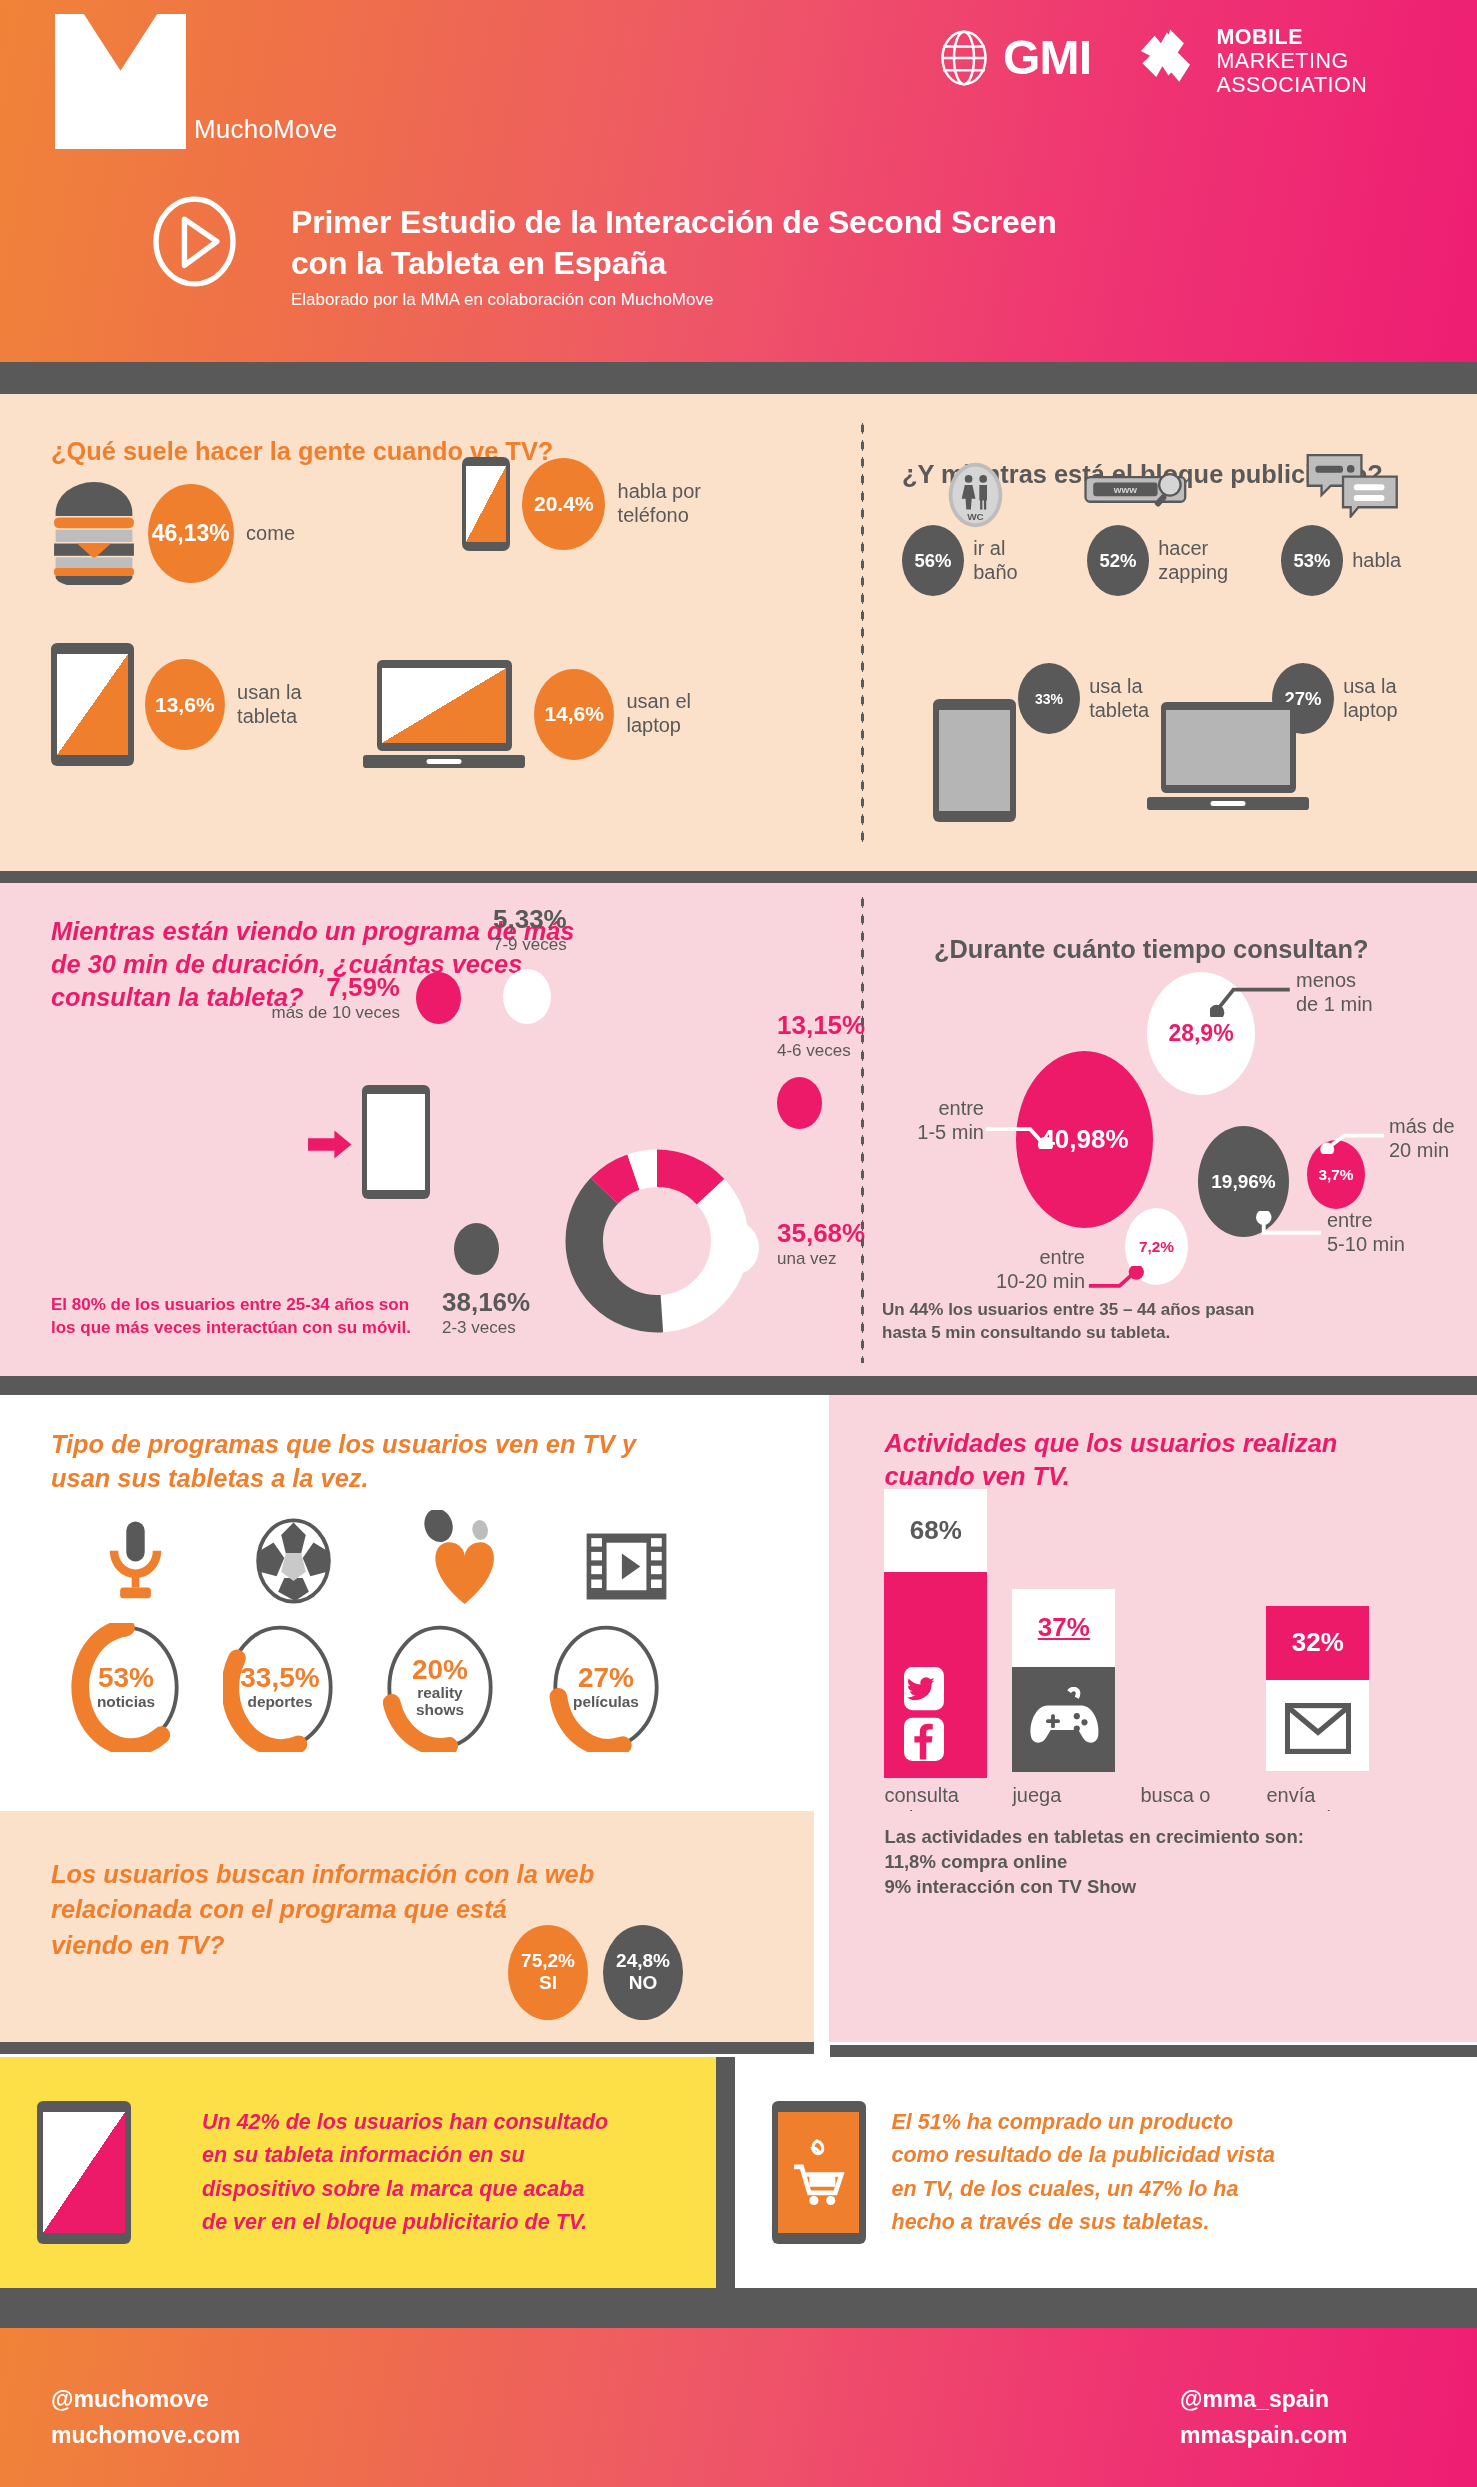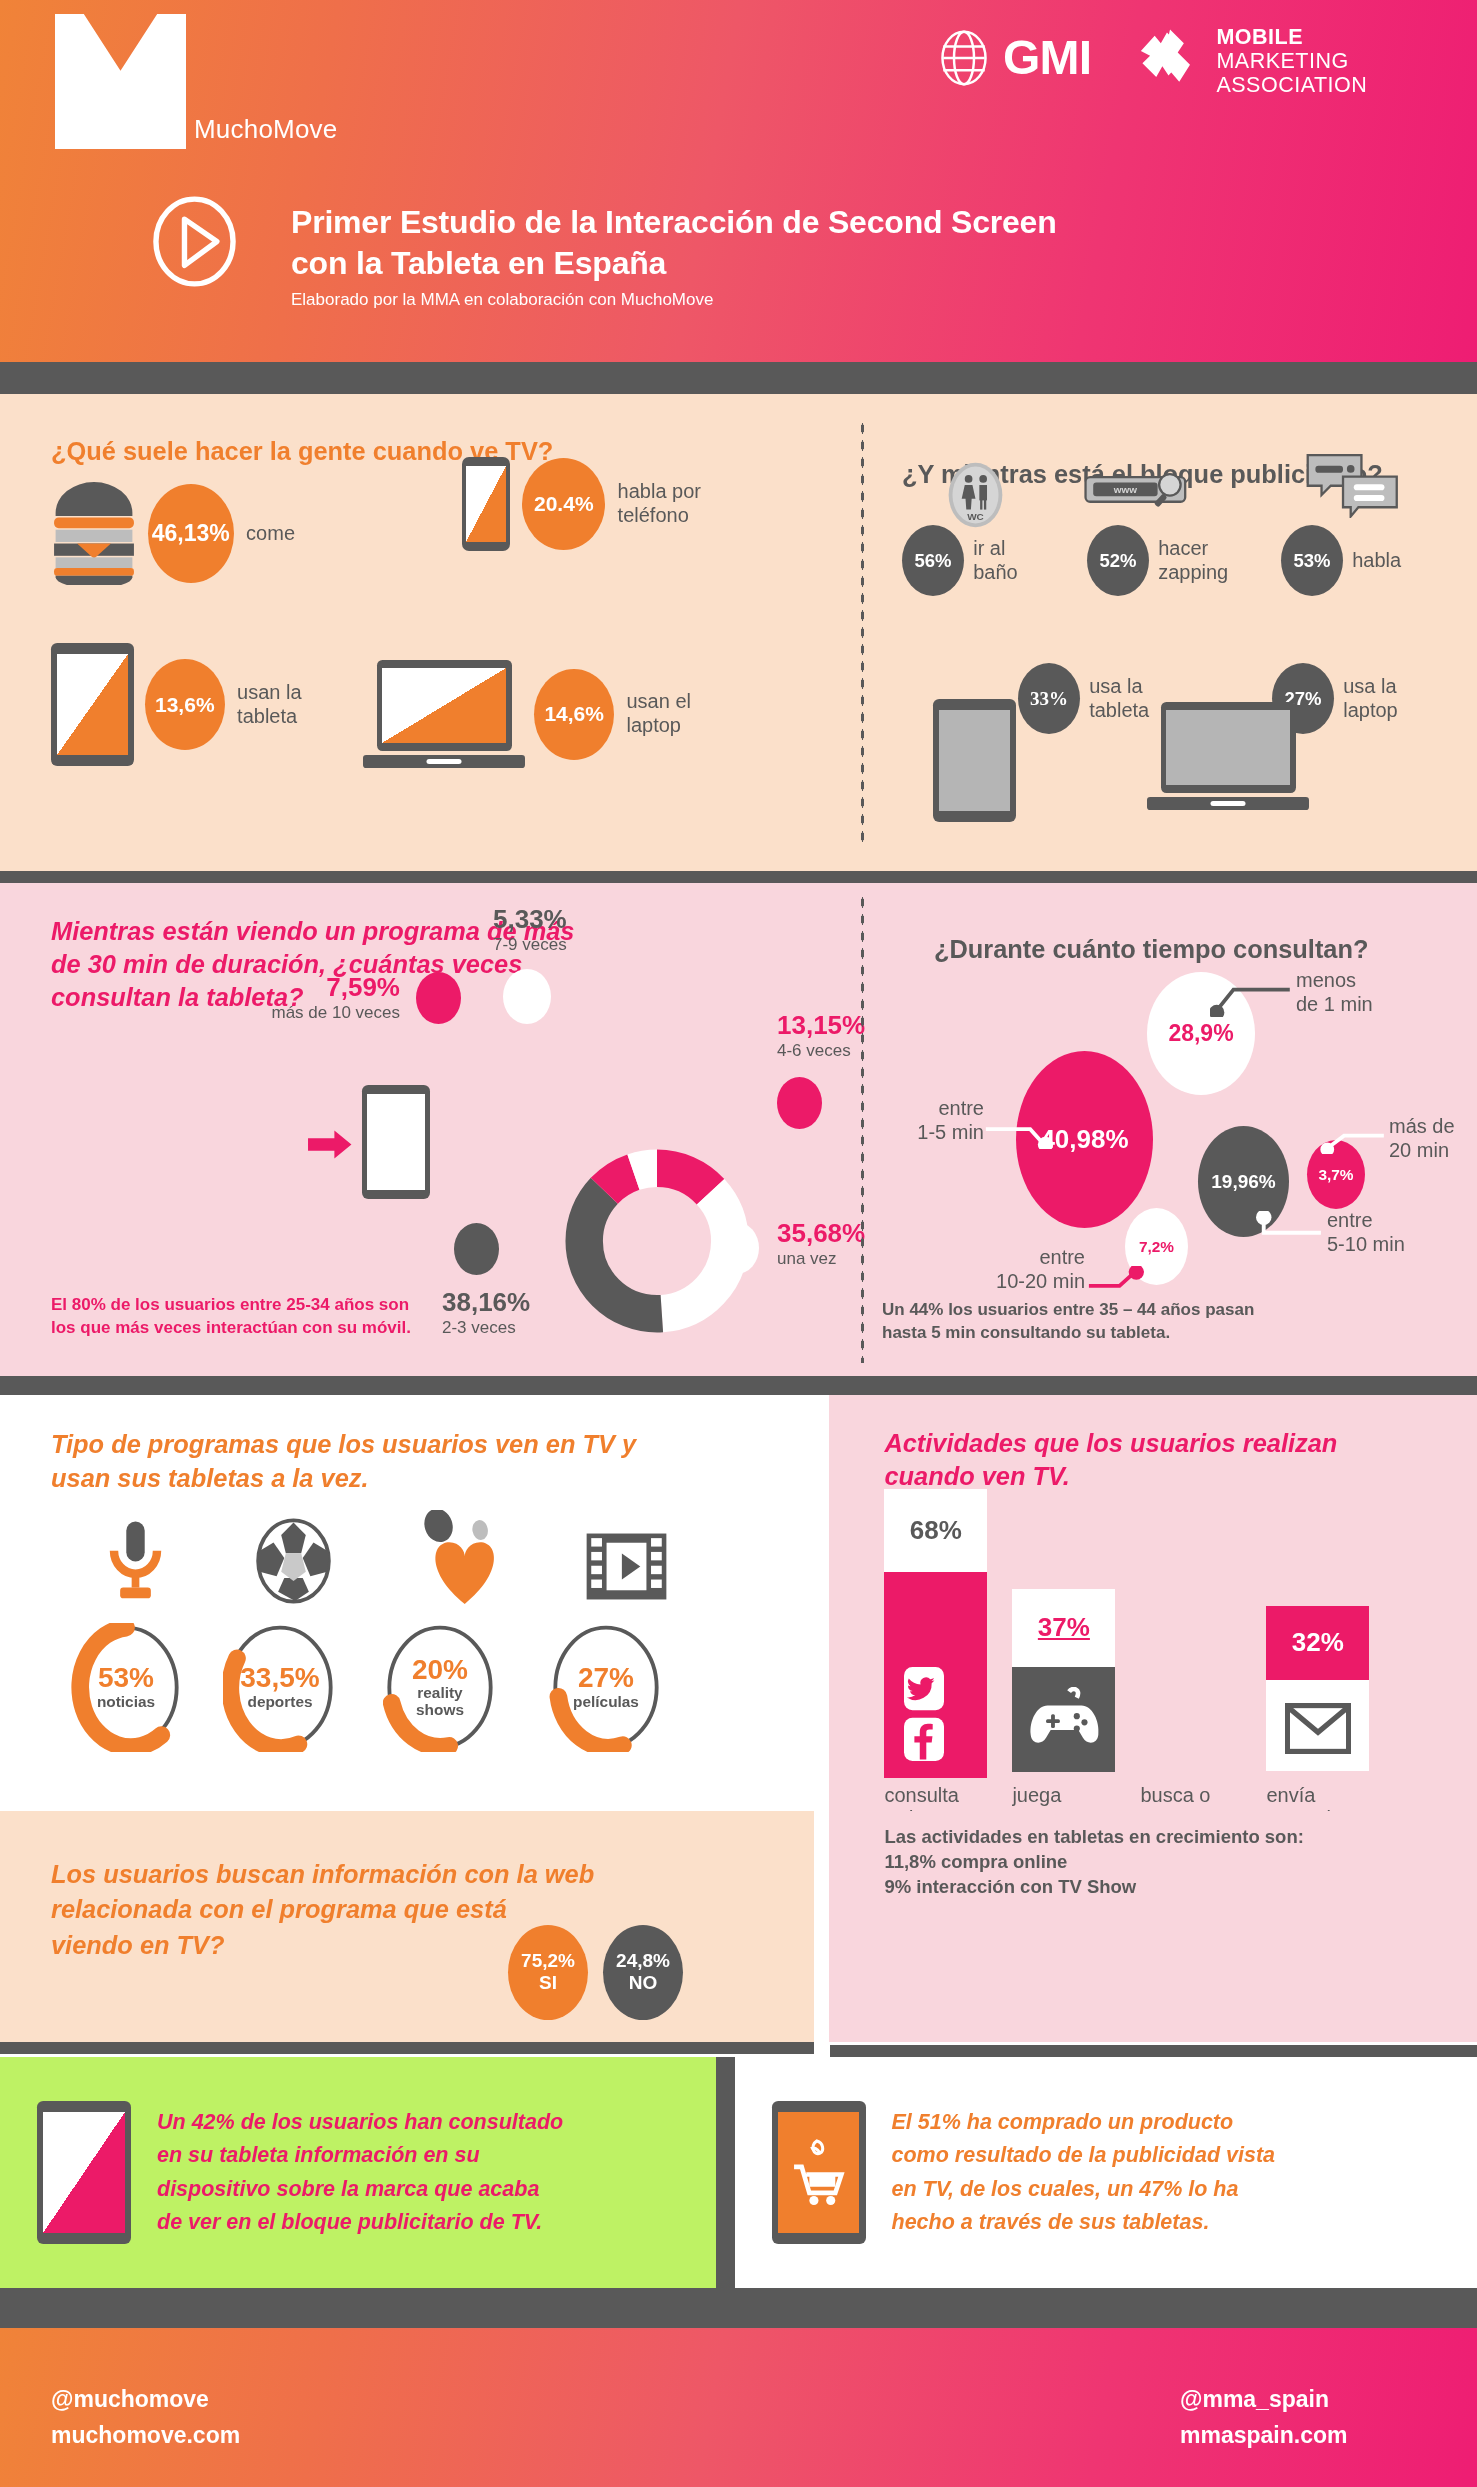--- a/index.html
+++ b/index.html
@@ -114,21 +114,21 @@
   .ring .nm { color:#595959; font-size:15.4px; font-weight:bold; text-align:center; line-height:1.1; margin-top:1.5px;}
 
   
   .sec4 { position:relative; height:231px; display:flex;}
   .sec4-left { width:814px; background:#fbe0ca; position:relative; padding:34px 0 0 51px;}
   .sec4-gap { width:15.4px; background:#fff;}
   .sec4-right { flex:1; background:#f9d6dd; position:relative; padding:0 0 0 55px;}
 
   
   .sec5 { position:relative; height:231px; display:flex;}
-  .sec5-left { width:716px; background:#bef264; position:relative; display:flex; align-items:center; padding-left:37px;}
+  .sec5-left { width:716px; background:#fde047; position:relative; display:flex; align-items:center; padding-left:37px;gap:45px;}
   .sec5-gap { width:18.5px; background:#595959;}
   .sec5-right { flex:1; background:#fff; position:relative; display:flex; align-items:center; padding-left:37px;}
   .slanted { font-style:italic; font-weight:bold; font-size:21.5px; line-height:1.55;}
 
   
   .footer { height:177px; width:100%;
     background: linear-gradient(100deg, #f08338 0%, #ef6f4a 22%, #ee5767 48%, #ef3572 74%, #ee1d73 100%);
     position:relative;}
   .footer .fl { position:absolute; left:51px; top:54px; color:#fff; font-size:23px; font-weight:bold; line-height:1.55;}
   .footer .fr { position:absolute; left:1180px; top:54px; color:#fff; font-size:23px; font-weight:bold; line-height:1.55;}
@@ -294,21 +294,21 @@
           <path d="M2 4 h70 v40 h-40 l-12 12 v-12 h-18 z" fill="#bdbdbd" stroke="#595959" stroke-width="3"></path>
           <rect x="12" y="18" width="36" height="9" rx="4" fill="#595959"></rect>
             <circle cx="58" cy="22" r="5" fill="#595959"></circle>
           <path d="M48 32 h70 v40 h-50 l-10 12 v-12 h-10 z" fill="#bdbdbd" stroke="#595959" stroke-width="3"></path>
           <rect x="62" y="42" width="40" height="8" rx="4" fill="#fff"></rect>
             <rect x="62" y="56" width="40" height="8" rx="4" fill="#fff"></rect>
         </svg>
       </span>
 
       <div class="item" style="left:168px; top:269px;">
-        <span class="bubble b-gray" style="width:62px;height:71px;font-size:19px;font-family:Liberation Serif, serif;">33%</span>
+        <span class="bubble b-gray" style="width:62px;height:71px;font-size:14px;">33%</span>
         <span class="lbl" style="margin-left:9.2px;width:77px;">usa la tableta</span>
       </div>
       <span class="tabletI" style="position:absolute; left:83px; top:305px;">
         <div class="scr">
             <div class="tri-gr"></div>
           </div>
       </span>
 
       <div class="item" style="left:422px; top:269px;">
         <span class="bubble b-gray" style="width:62px;height:71px;font-size:18.5px;">27%</span>

